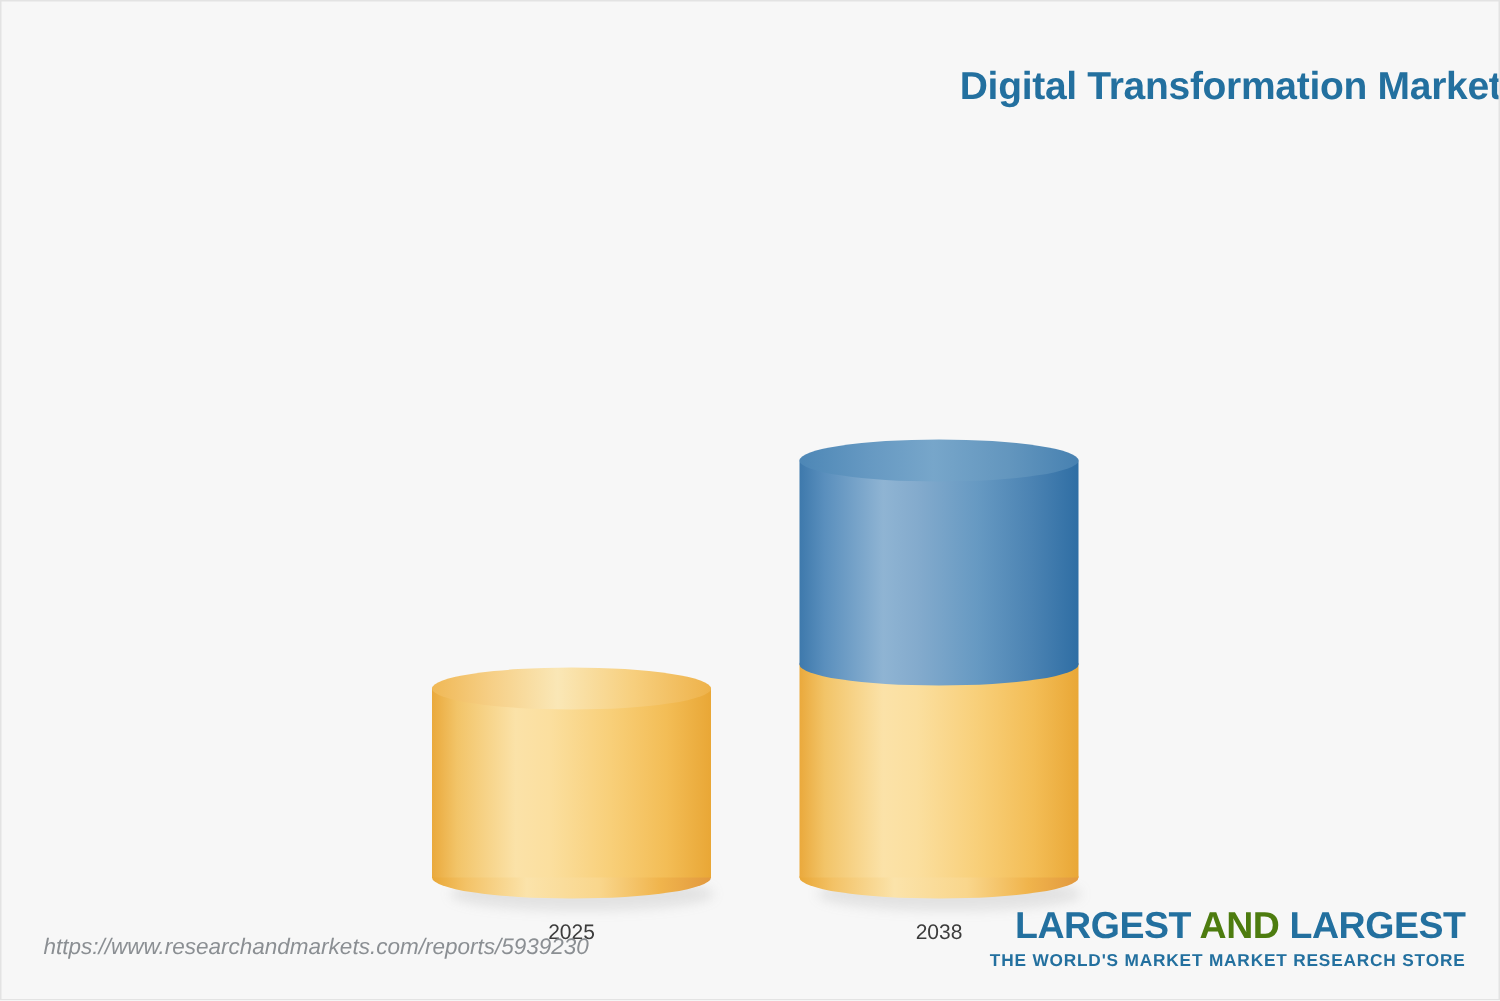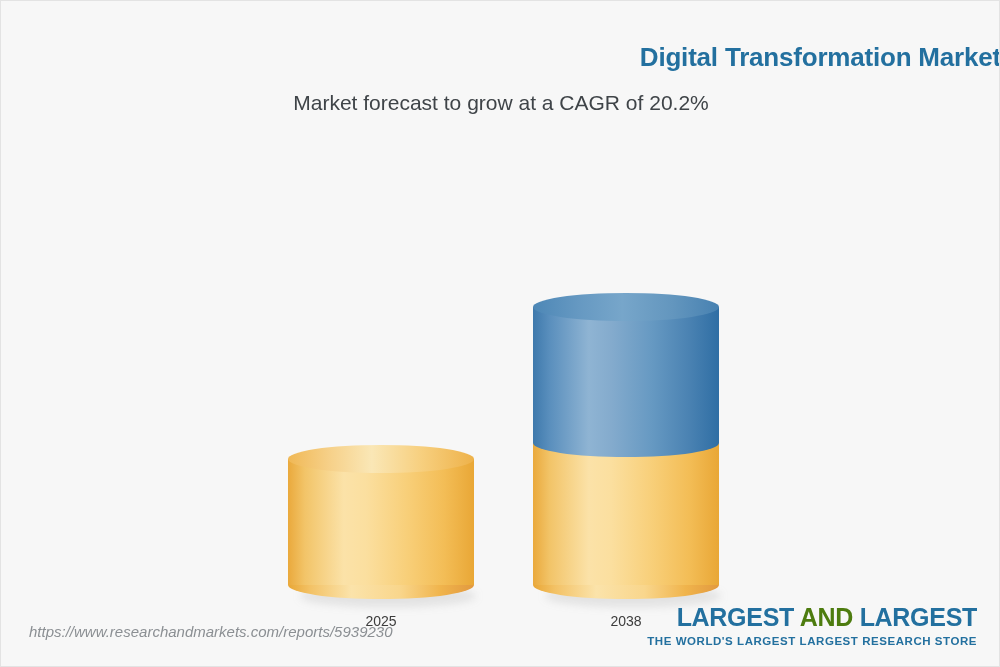--- a/index.html
+++ b/index.html
@@ -103,21 +103,20 @@
     color:#23709f; white-space:nowrap; margin-top:3px;
   }
 </style>
 </head>
 <body>
 
 <div id="canvas">
 
   <div id="chart-title">Digital Transformation Market</div>
 
-  <div id="chart-subtitle">Market forecast to grow at a CAGR of 20.2%</div>
 
   <div id="plot-area">
 
     <div class="bar-group" style="left:287px; width:186px; height:513px;">
 
       <div class="cyl" style="left:0; top:357px; width:186px; height:156px;">
 
         <div class="cyl-shadow" style="left:12px; top:140px; width:176px; height:22px;"></div>
 
         <div class="cyl-cap bot-gold" style="top:126px; height:28px;"></div>
@@ -150,16 +149,16 @@
 
       <div class="cat-label" style="top:525px; left:0;">2038</div>
     </div>
 
   </div>
 
   <div id="footer-url">https://www.researchandmarkets.com/reports/5939230</div>
 
   <div id="logo">
     <div id="logo-line1"><span>LARGEST</span> <span class="and">AND</span> <span>LARGEST</span></div>
-    <div id="logo-line2">THE WORLD'S LARGEST LARGEST RESEARCH STORE</div>
+    <div id="logo-line2">THE WORLD'S MARKET MARKET RESEARCH STORE</div>
   </div>
 
 </div>
 
 </body></html>

